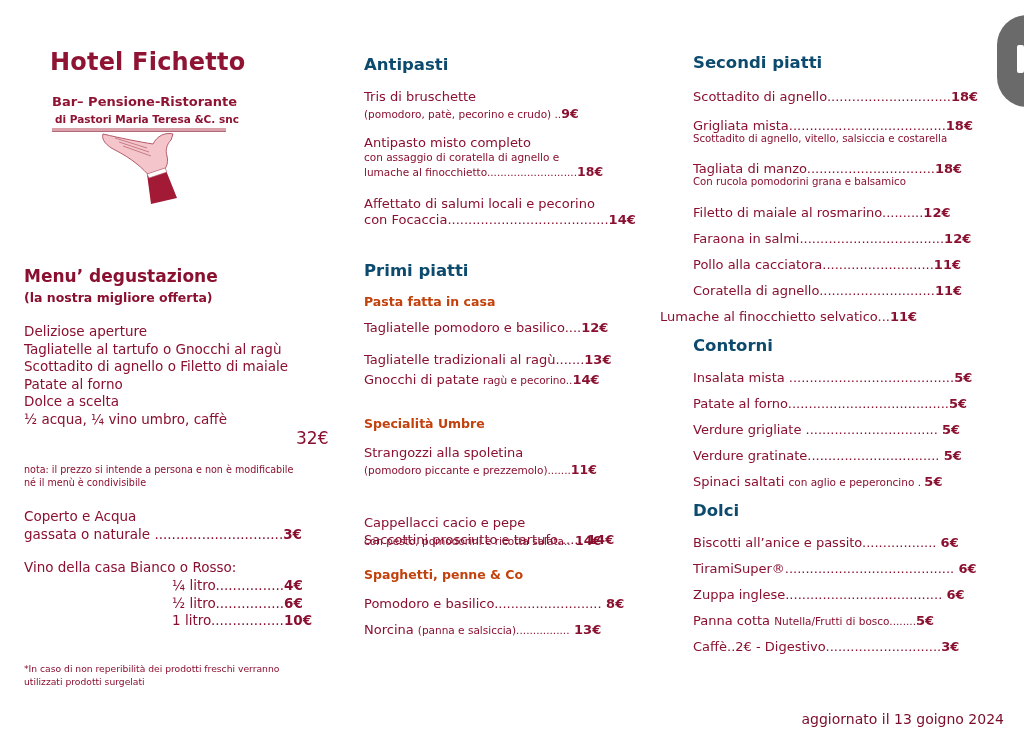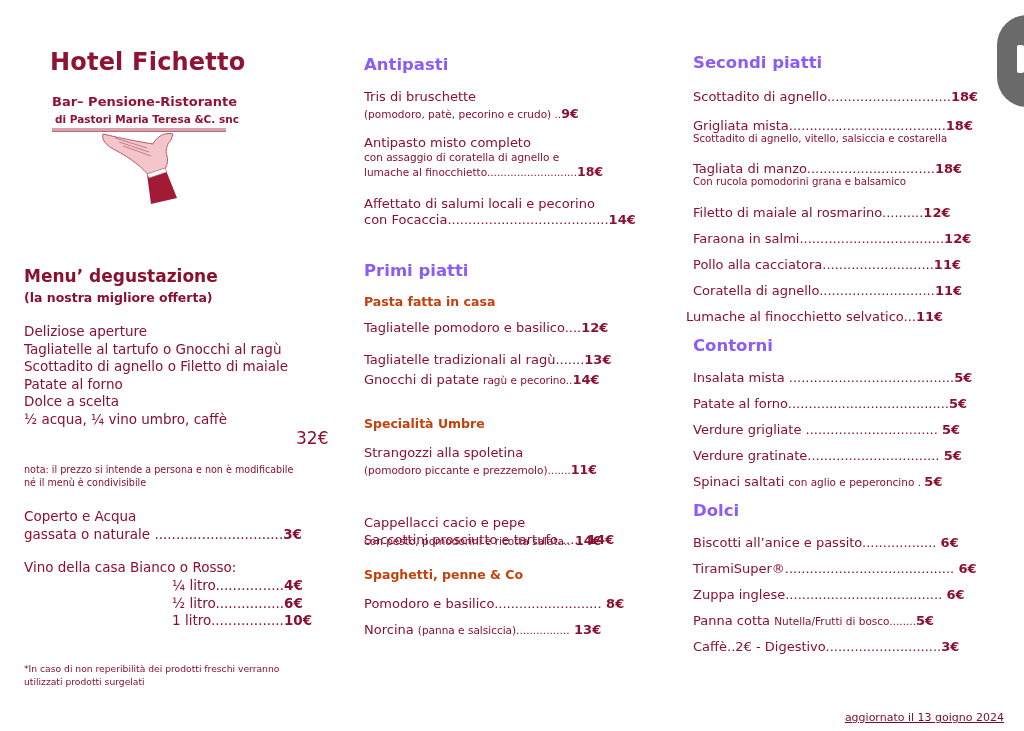--- a/index.html
+++ b/index.html
@@ -12,27 +12,27 @@
   .hotel-title { left:50px; top:48px; font-size:24px; font-weight:bold; color:#8f1434; letter-spacing:0.2px; }
   .hotel-sub { left:52px; top:94px; font-size:13px; font-weight:bold; color:#8f1434; }
   .hotel-sub2 { left:55px; top:113px; font-size:10.5px; font-weight:bold; color:#8f1434; }
   .tray { left:52px; top:128px; width:174px; height:3px; background:#d9a0aa; border-bottom:1px solid #b36a78; }
   
   .lh1 { font-size:17px; font-weight:bold; color:#8a1030; }
   .lsub { font-size:12.5px; font-weight:bold; color:#8a1030; }
   .lline { font-size:13.5px; line-height:17.5px; color:#8a1030; }
   .note { font-size:9.6px; line-height:13px; color:#8a1030; }
   
-  .sec-h { font-size:16.5px; font-weight:bold; color:#8b5cf6; }
+  .sec-h { font-size:16.5px; font-weight:bold; color:#0c4a6e; }
   .subsec-h { font-size:12.5px; font-weight:bold; color:#c2410c; }
   .item { font-size:13px; color:#8a1030; white-space:nowrap; }
   .desc { font-size:10.5px; color:#8a1030; white-space:nowrap; }
   .small-inline { font-size:10.5px; }
   .price { font-weight:bold; }
-  .updated { right:20px; top:711px; font-size:11px; color:#7a0c2a;text-decoration:underline; }
+  .updated { right:20px; top:711px; font-size:14px; color:#7a0c2a; }
   .side-tab { left:997px; top:15px; width:60px; height:92px; background:#6a6a6a; border-radius:30px; }
   .side-tab-mark { left:1017px; top:45px; width:7px; height:28px; background:#ffffff; border-radius:2px; }
 </style>
 </head>
 <body>
 
 <div class="abs hotel-title">Hotel Fichetto</div>
 <div class="abs hotel-sub">Bar– Pensione-Ristorante</div>
 <div class="abs hotel-sub2">di Pastori Maria Teresa &amp;C. snc</div>
 <div class="abs tray"></div>
@@ -122,21 +122,21 @@
   <div class="desc" style="font-size:10.2px;">Scottadito di agnello, vitello, salsiccia e costarella</div>
 </div>
 <div class="abs" style="left:693px;top:161px;">
   <div class="item"><span>Tagliata di manzo...............................</span><span class="price">18€</span></div>
   <div class="desc" style="font-size:10.2px;">Con rucola pomodorini grana e balsamico</div>
 </div>
 <div class="abs item" style="left:693px;top:205px;"><span>Filetto di maiale al rosmarino..........</span><span class="price">12€</span></div>
 <div class="abs item" style="left:693px;top:231px;"><span>Faraona in salmi...................................</span><span class="price">12€</span></div>
 <div class="abs item" style="left:693px;top:257px;"><span>Pollo alla cacciatora...........................</span><span class="price">11€</span></div>
 <div class="abs item" style="left:693px;top:283px;"><span>Coratella di agnello............................</span><span class="price">11€</span></div>
-<div class="abs item" style="left:686px;top:309px;"><span>Lumache al finocchietto selvatico...</span><span class="price">11€</span></div>
+<div class="abs item" style="left:660px;top:309px;"><span>Lumache al finocchietto selvatico...</span><span class="price">11€</span></div>
 
 <div class="abs sec-h" style="left:693px;top:336px;">Contorni</div>
 <div class="abs item" style="left:693px;top:370px;"><span>Insalata mista ........................................</span><span class="price">5€</span></div>
 <div class="abs item" style="left:693px;top:396px;"><span>Patate al forno.......................................</span><span class="price">5€</span></div>
 <div class="abs item" style="left:693px;top:422px;"><span>Verdure grigliate ................................ </span><span class="price">5€</span></div>
 <div class="abs item" style="left:693px;top:448px;"><span>Verdure gratinate................................ </span><span class="price">5€</span></div>
 <div class="abs item" style="left:693px;top:474px;"><span>Spinaci saltati </span><span class="small-inline">con aglio e peperoncino . </span><span class="price">5€</span></div>
 
 <div class="abs sec-h" style="left:693px;top:501px;">Dolci</div>
 <div class="abs item" style="left:693px;top:535px;"><span>Biscotti all’anice e passito.................. </span><span class="price">6€</span></div>

